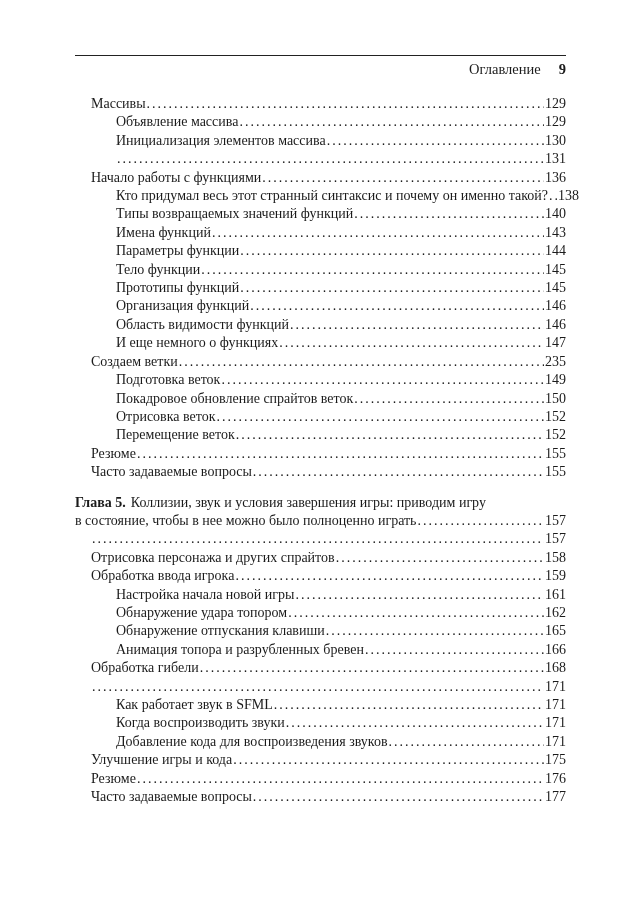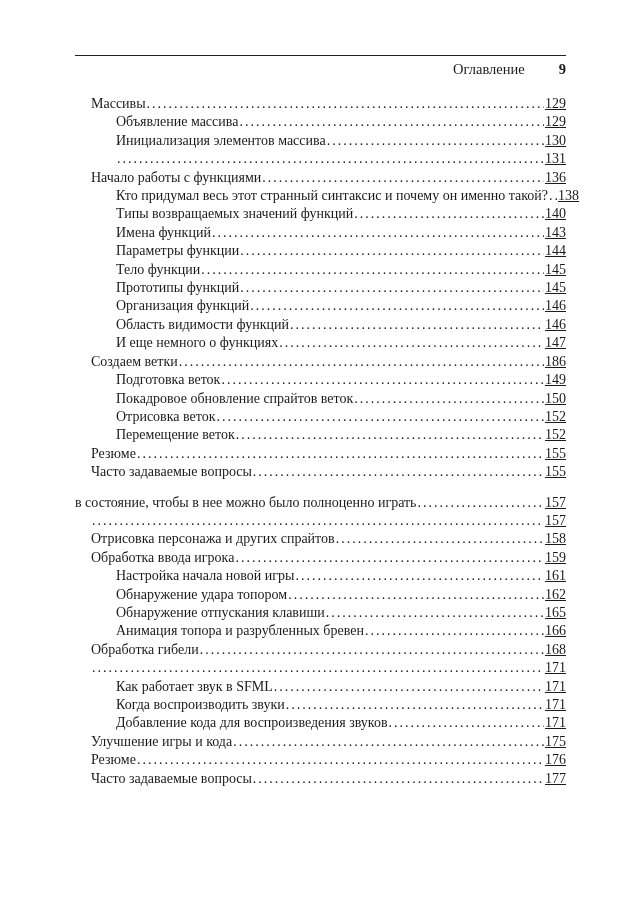--- a/index.html
+++ b/index.html
@@ -24,21 +24,21 @@
   }
   .running-head {
     border-top: 1.3px solid #222222;
     padding-top: 5px;
     display: flex;
     justify-content: flex-end;
     align-items: baseline;
     font-size: 14.5px;
   }
   .running-head .head-title {
-    margin-right: 34px;
+    margin-right: 18px;
   }
   .running-head .head-page {
     font-weight: bold;
   }
   .toc {
     margin-top: 17px;
     font-size: 14px;
     line-height: 18.4px;
   }
   .row {
@@ -55,21 +55,20 @@
     min-width: 8px;
     margin: 0 1px;
   }
   .dots::after {
     content: "..........................................................................................................................................................";
     letter-spacing: 2px;
   }
   .page-num {
     white-space: nowrap;
     flex: 0 0 auto;
-    text-decoration: underline;
   }
   .lvl1 { padding-left: 16px; text-align: right; }
   .lvl2 { padding-left: 41px; }
   .chapter {
     margin-top: 12px;
   }
   .ch-label {
     font-weight: bold;
     padding-right: 5px;
   }
@@ -149,21 +148,21 @@
           <span class="page-num">146</span>
         </div>
         <div class="row lvl2">
           <span class="title">И еще немного о функциях</span>
           <span class="dots"></span>
           <span class="page-num">147</span>
         </div>
         <div class="row lvl1">
           <span class="title">Создаем ветки</span>
           <span class="dots"></span>
-          <span class="page-num">186</span>
+          <span class="page-num">235</span>
         </div>
         <div class="row lvl2">
           <span class="title">Подготовка веток</span>
           <span class="dots"></span>
           <span class="page-num">149</span>
         </div>
         <div class="row lvl2">
           <span class="title">Покадровое обновление спрайтов веток</span>
           <span class="dots"></span>
           <span class="page-num">150</span>
@@ -182,20 +181,24 @@
           <span class="title">Резюме</span>
           <span class="dots"></span>
           <span class="page-num">155</span>
         </div>
         <div class="row lvl1">
           <span class="title">Часто задаваемые вопросы</span>
           <span class="dots"></span>
           <span class="page-num">155</span>
         </div>
         <div class="chapter">
+          <div class="row">
+            <span class="ch-label">Глава 5.</span>
+            <span class="title">Коллизии, звук и условия завершения игры: приводим игру</span>
+          </div>
           <div class="row">
             <span class="title">в состояние, чтобы в нее можно было полноценно играть</span>
             <span class="dots"></span>
             <span class="page-num">157</span>
           </div>
         </div>
         <div class="row lvl1">
           <span class="dots"></span>
           <span class="page-num">157</span>
         </div>

